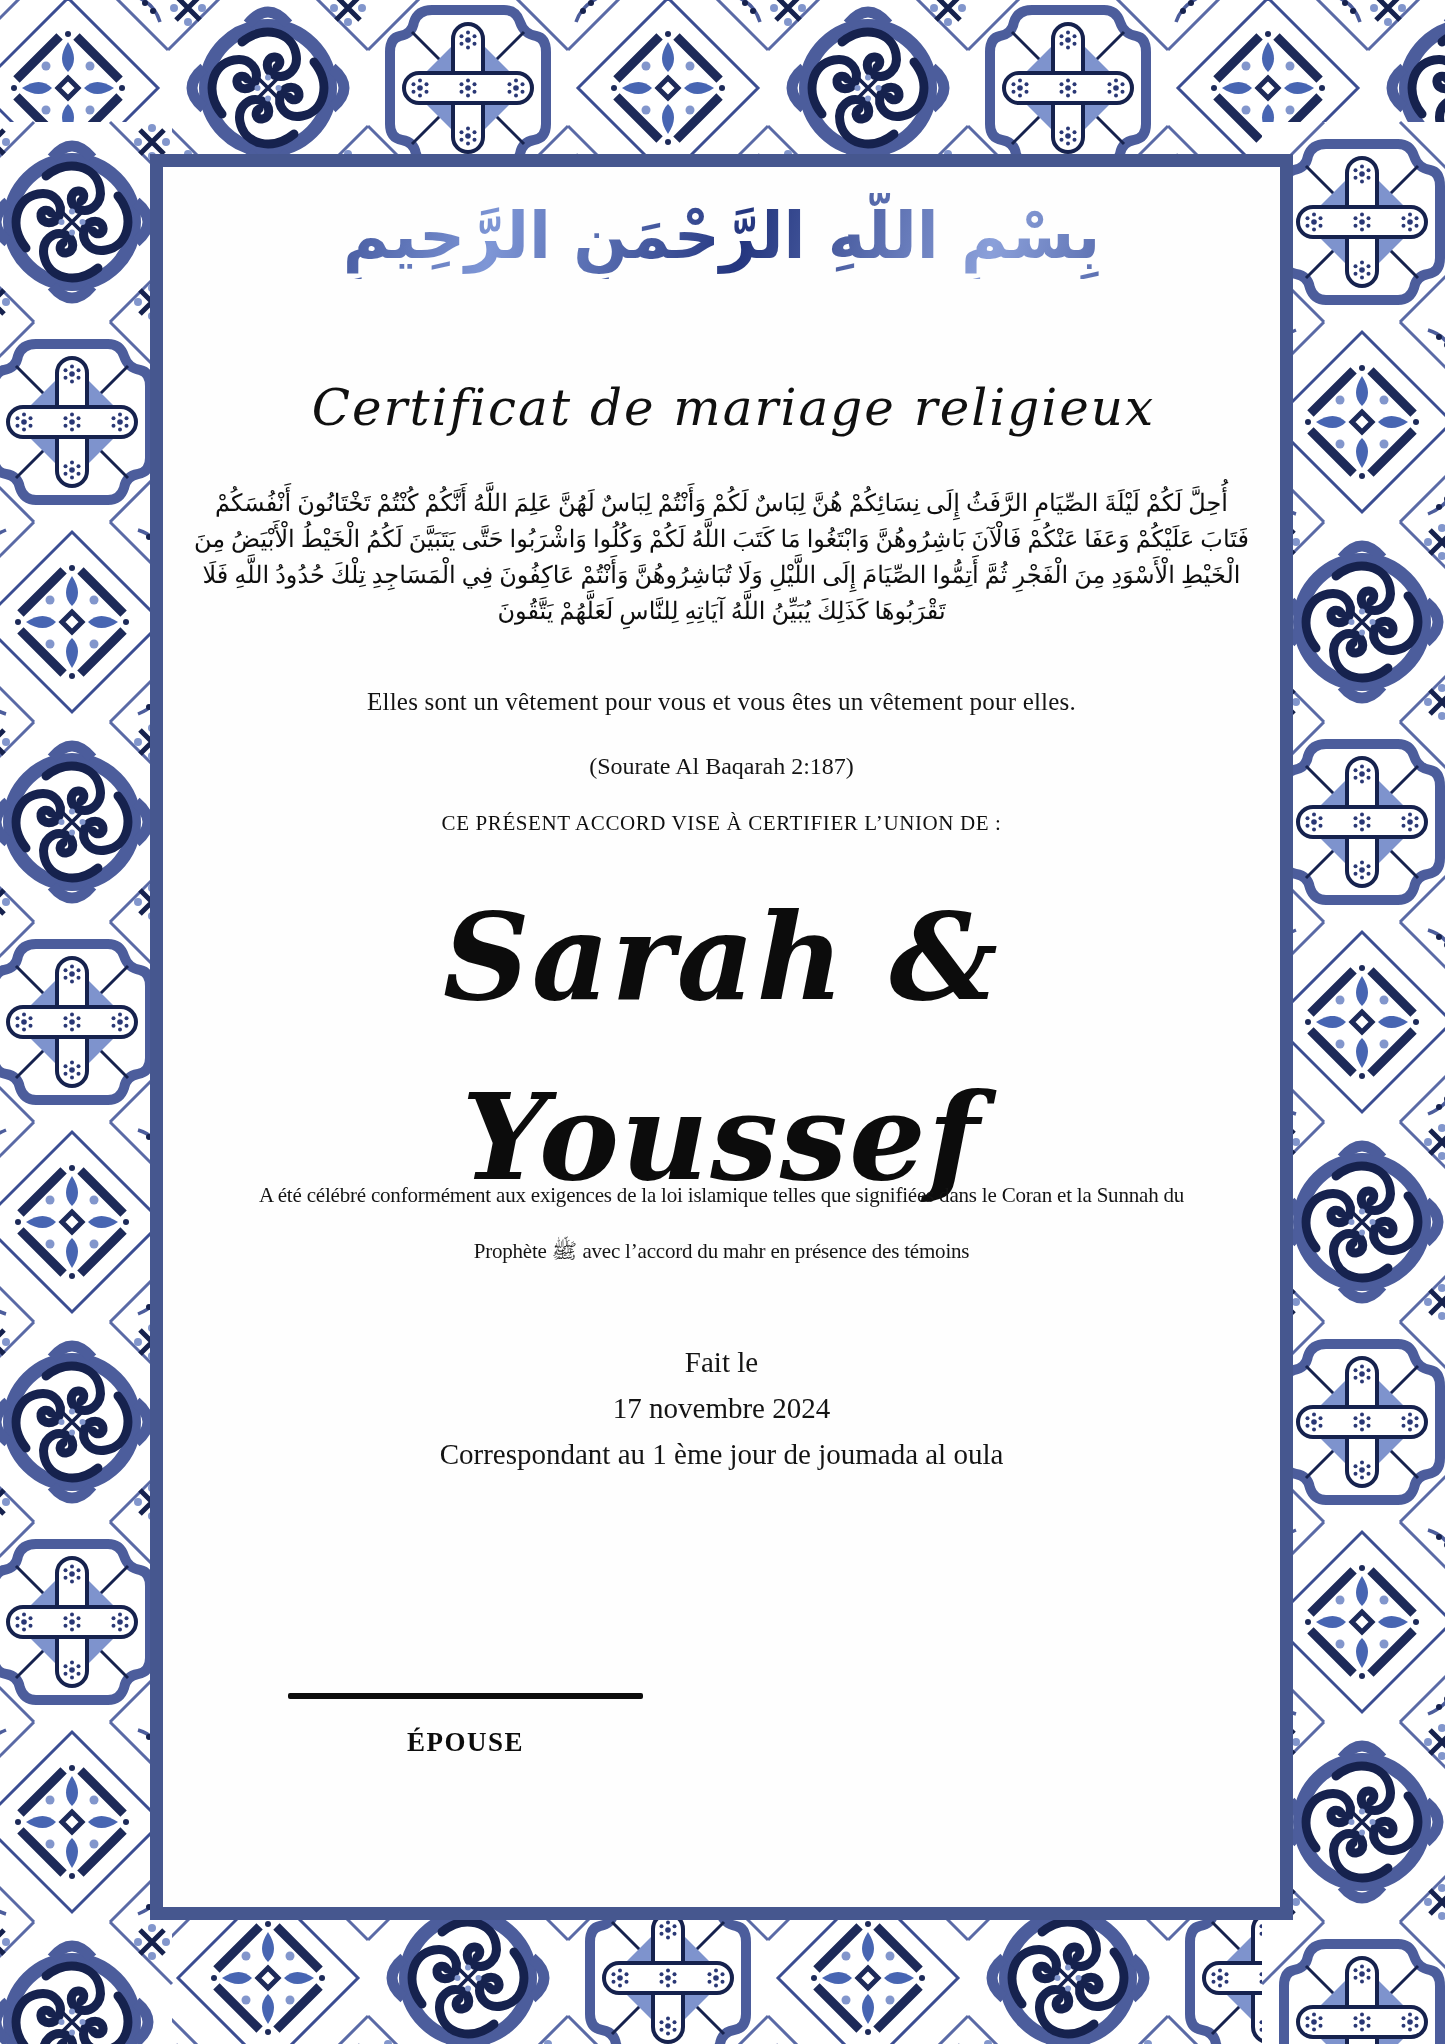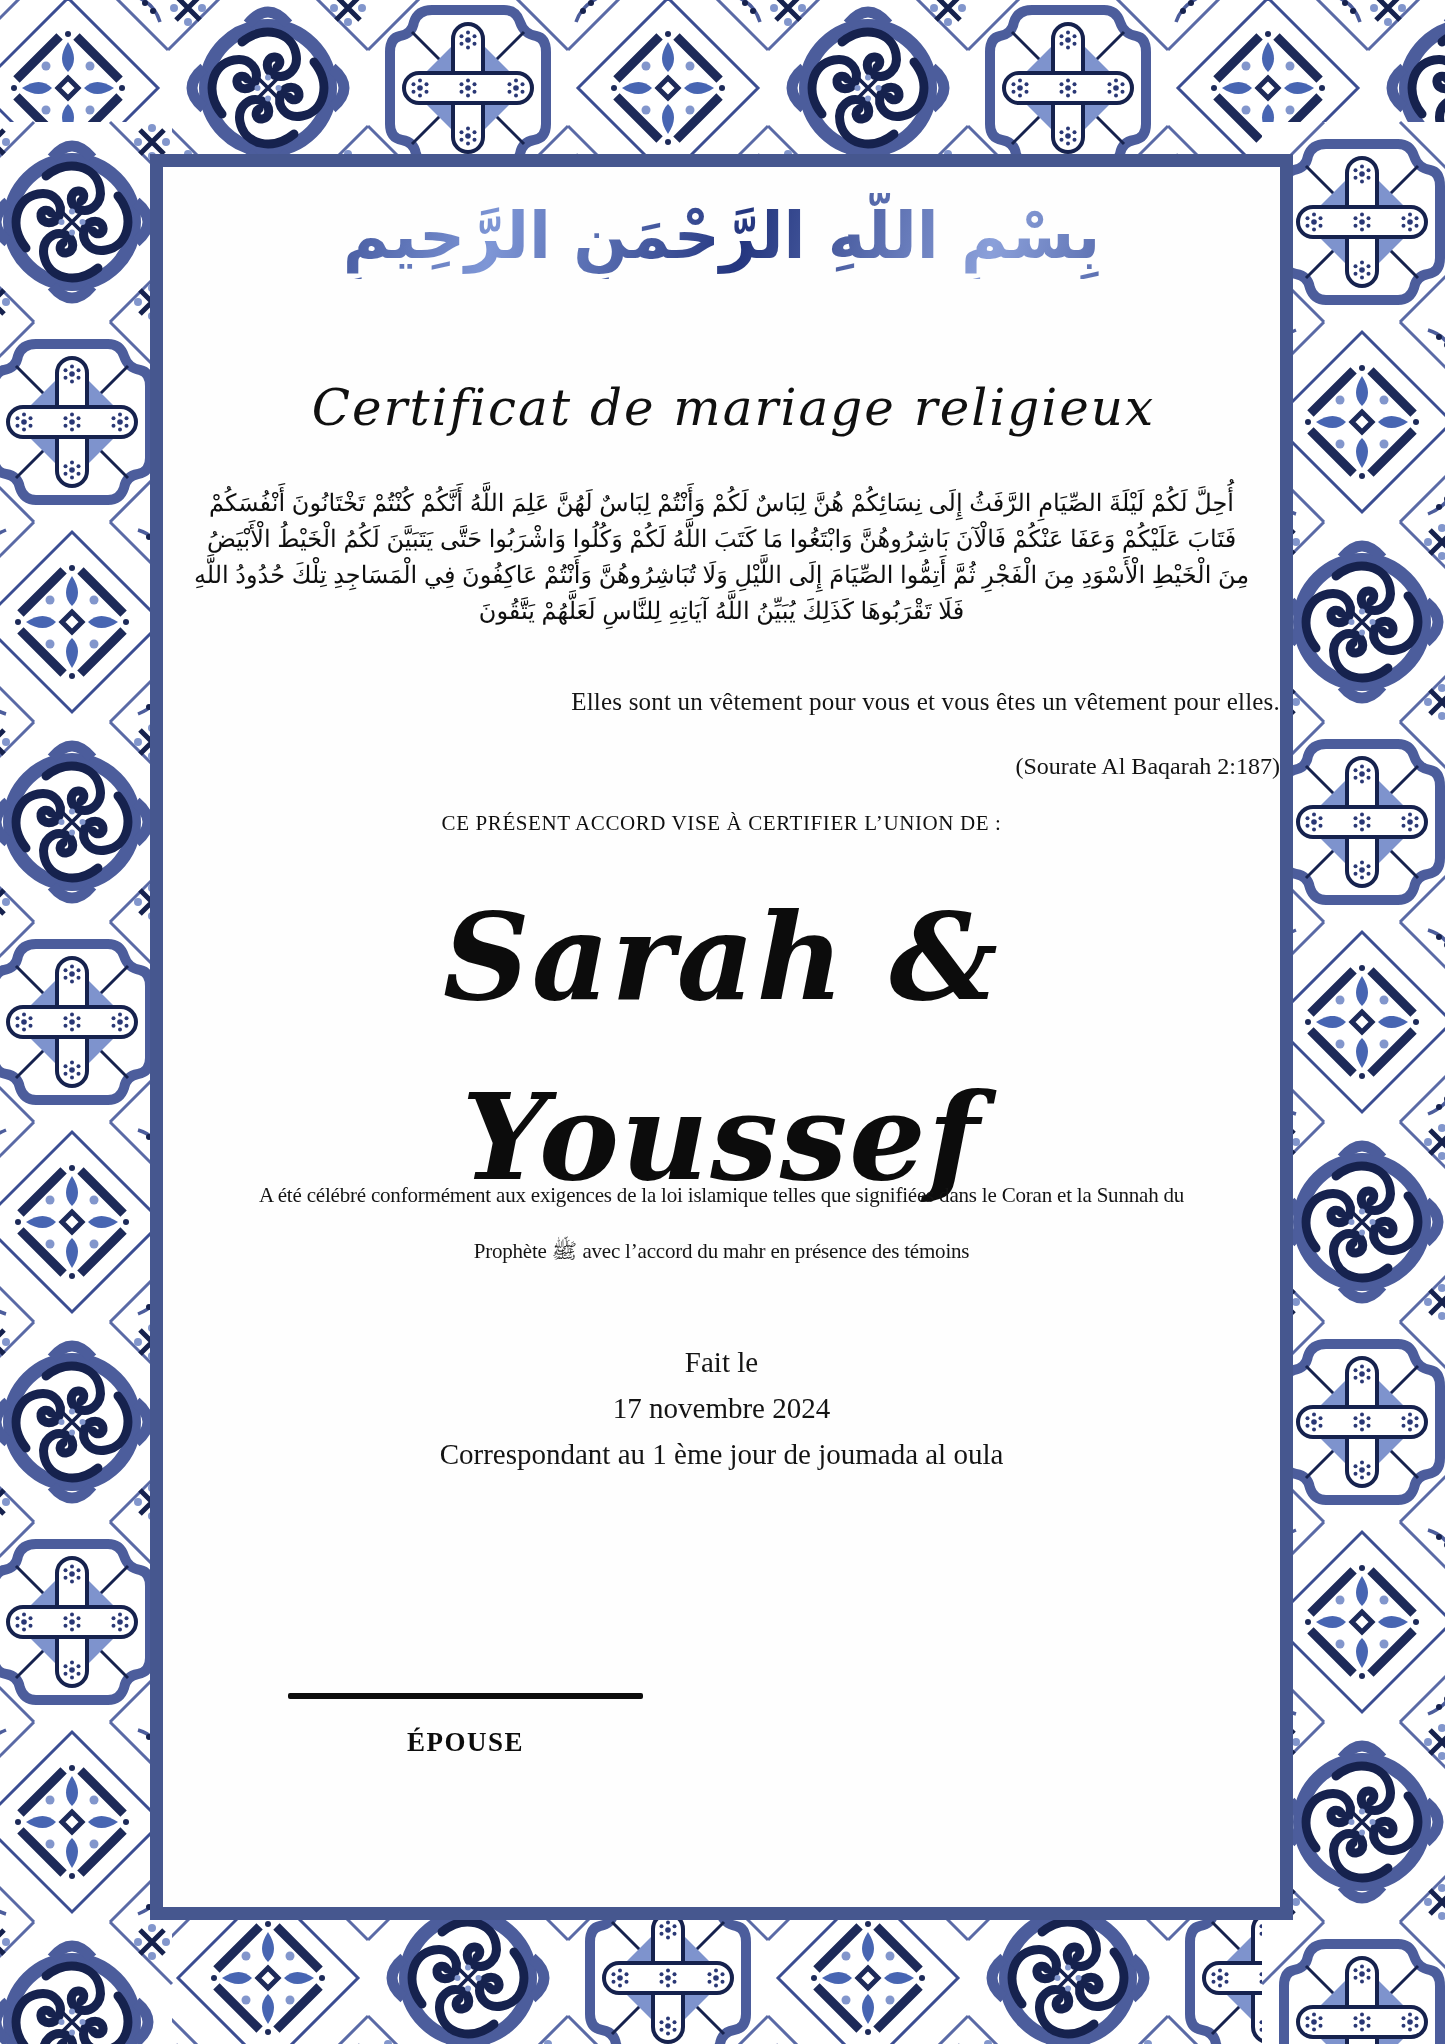--- a/index.html
+++ b/index.html
@@ -8,23 +8,23 @@
   svg.tilebg{position:absolute;left:0;top:0;width:1445px;height:2044px;display:block;}
   .panel{position:absolute;left:150px;top:154px;width:1143px;height:1766px;box-sizing:border-box;
          border:13px solid #46578F;background:#fefefe;}
   .panel > *{position:absolute;left:0;right:0;text-align:center;margin:0;}
   .bismillah{top:26px;direction:rtl;font-family:"DejaVu Sans",sans-serif;font-weight:bold;font-size:64px;
              line-height:1.35;color:#2b3e8c;
              background:linear-gradient(105deg,#24367f 8%,#7e96d6 30%,#24367f 52%,#8ba0da 74%,#2a3d86 95%);
              -webkit-background-clip:text;background-clip:text;-webkit-text-fill-color:transparent;}
   .title{top:212px;font-family:"DejaVu Serif",serif;font-style:italic;font-weight:normal;
          font-size:50px;letter-spacing:2px;color:#101010;margin-left:24px;}
-  .arabic-verse{top:318px;left:25px;right:25px;direction:rtl;font-family:Liberation Sans, sans-serif;
+  .arabic-verse{top:318px;left:25px;right:25px;direction:rtl;font-family:Liberation Serif, serif;
                 font-size:24px;line-height:36px;color:#0e0e0e;}
-  .quote-wrap{top:490px;text-align:right;}
+  .quote-wrap{top:490px;}
   .quote-line{font-size:25px;line-height:40px;letter-spacing:.2px;}
   .quote-ref{font-size:24px;line-height:38px;}
   .caps{top:644px;font-size:21px;letter-spacing:.6px;color:#0f0f0f;font-family:Liberation Serif, serif;}
   .names{top:700px;font-family:"DejaVu Serif",serif;font-style:italic;font-weight:bold;
          font-size:120px;line-height:1.5;letter-spacing:2px;color:#0c0c0c;}
   .celebration{top:1000px;left:58px;right:58px;font-size:21px;line-height:56px;letter-spacing:-.2px;}
   .dates{top:1172px;font-size:29px;line-height:46px;}
   .dates p{margin:0;}
   .signatures{top:1526px;height:120px;}
   .sig{position:absolute;width:355px;}

